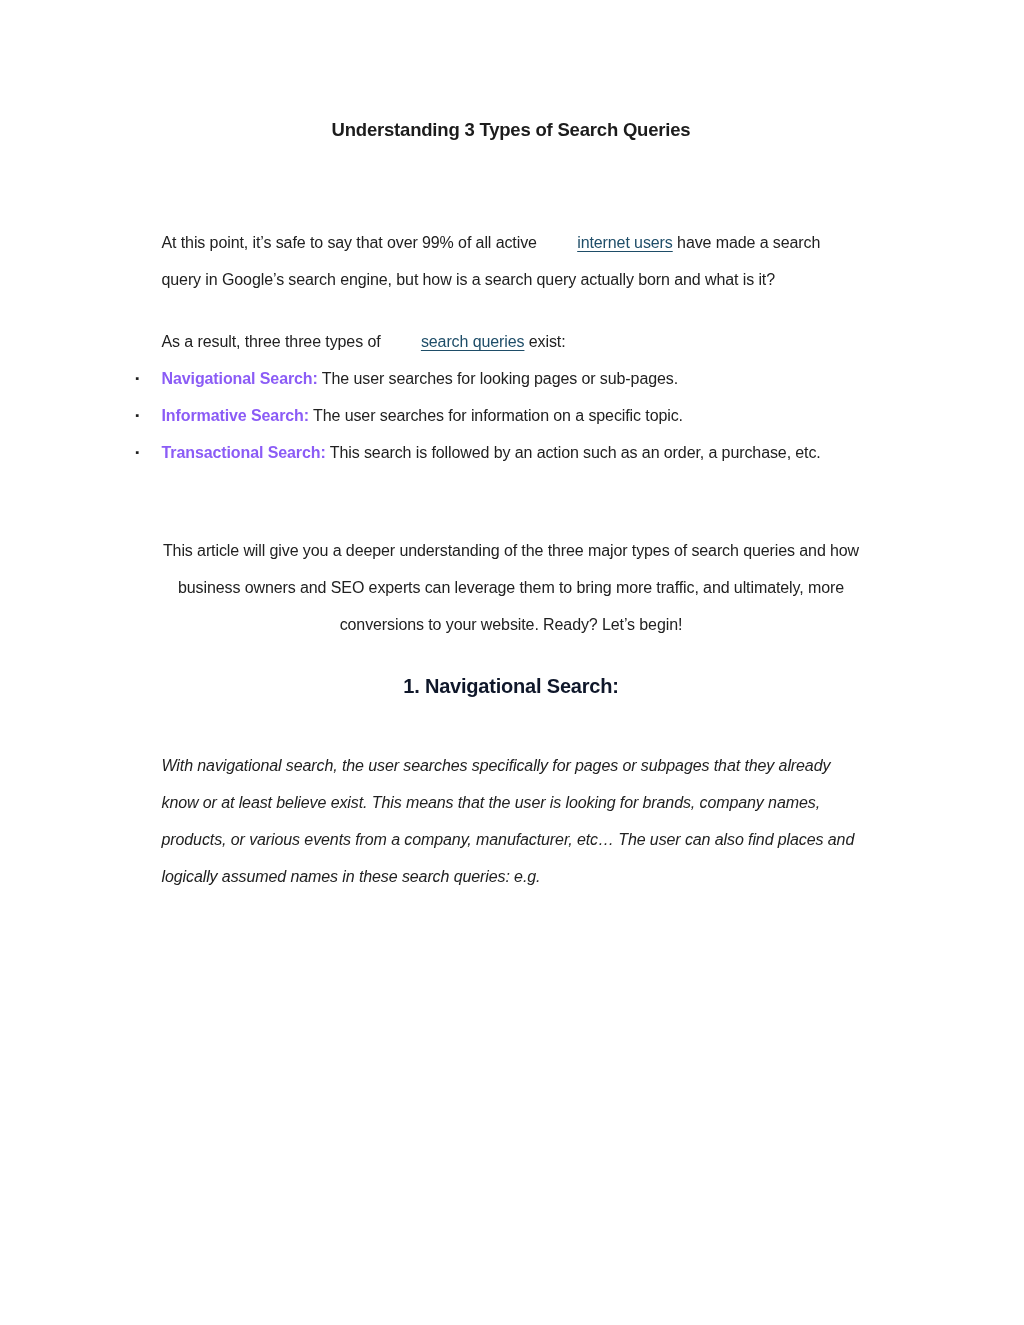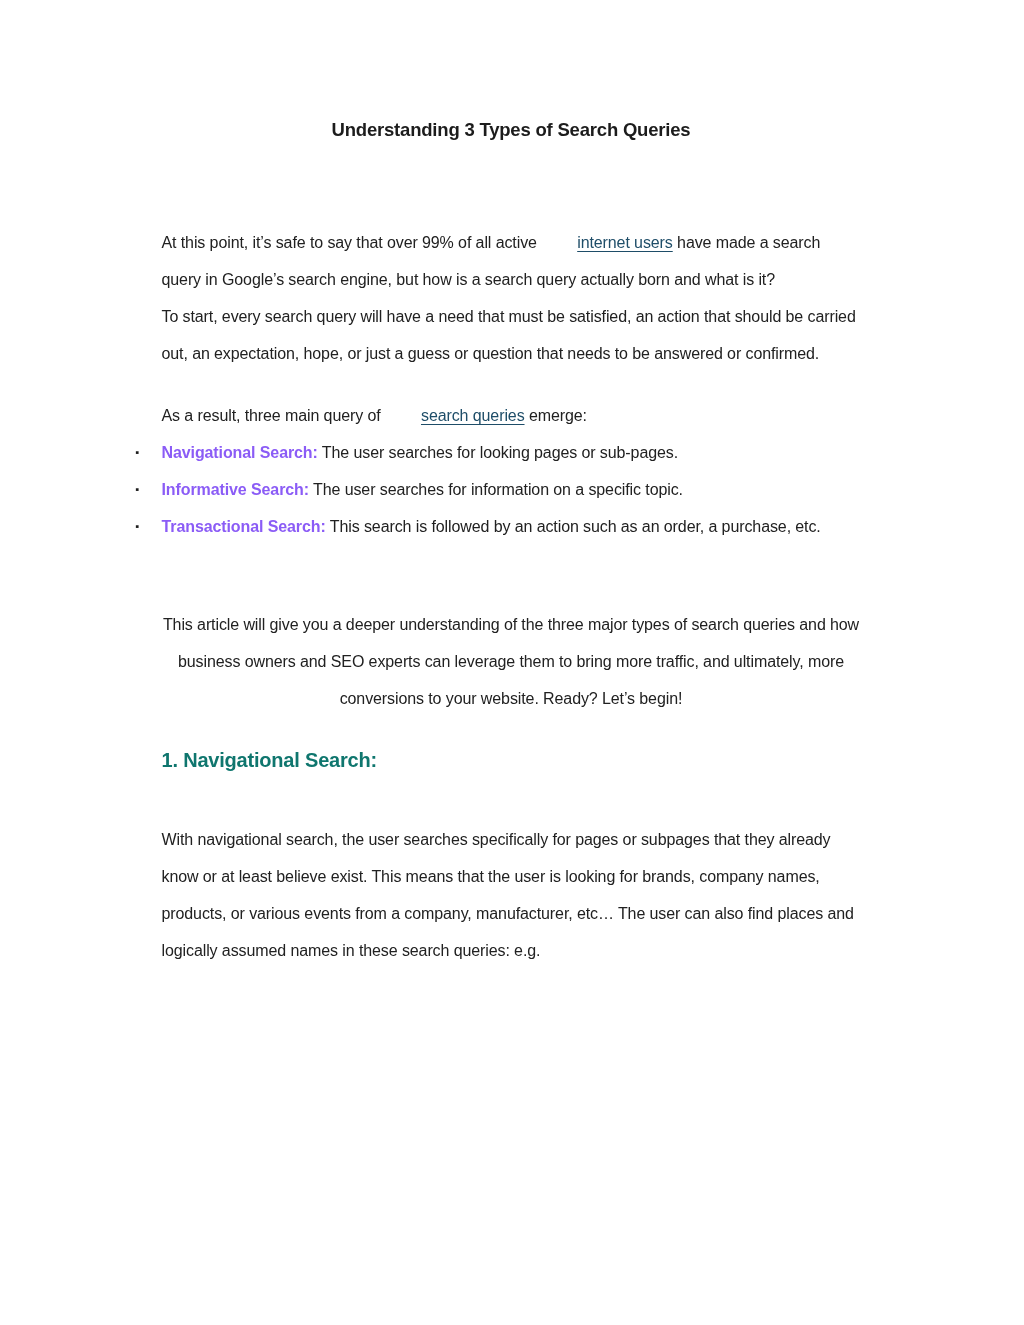--- a/index.html
+++ b/index.html
@@ -32,21 +32,21 @@
     margin: 0;
     font-size: 16px;
     line-height: 37px;
     letter-spacing: -0.1px;
     color: #212121;
     text-align: left;
   }
   p.first-body { margin-top: 82px; }
   p.after-gap  { margin-top: 25px; }
   p.big-gap    { margin-top: 61px; text-align: center; }
-  p.mid-gap    { margin-top: 47px; }
+  p.mid-gap    { margin-top: 47px; font-style: italic; }
   p.small-gap  { margin-top: 36px; }
   a.doc-link {
     color: #1e4d68;
     text-decoration: underline;
     text-underline-offset: 3px;
     cursor: pointer;
     padding-left: 36px;
   }
   ul.bullet-list {
     margin: 0;
@@ -68,36 +68,36 @@
     font-size: 11px;
     line-height: 37px;
     color: #1c1c1c;
   }
   .bold-run { font-weight: bold; color: #8b5cf6; }
   h2.section-heading {
     margin: 30px 0 0 0;
     font-size: 20px;
     line-height: 27px;
     font-weight: bold;
-    color: #0f766e;
+    color: #0f172a;
     letter-spacing: -0.2px;
+    text-align: center;
   }
 </style>
 </head>
 <body>
 
 <div class="page">
 
   <h1 class="doc-title">Understanding 3 Types of Search Queries</h1>
 
   <p class="body-text first-body"><span>At this point, it’s safe to say that over 99% of all active </span><a class="doc-link">internet users</a><span> have made a search query in Google’s search engine, but how is a search query actually born and what is it?</span></p>
 
-  <p class="body-text"><span>To start, every search query will have a need that must be satisfied, an action that should be carried out, an expectation, hope, or just a guess or question that needs to be answered or confirmed.</span></p>
 
-  <p class="body-text after-gap"><span>As a result, three main query of </span><a class="doc-link">search queries</a><span> emerge:</span></p>
+  <p class="body-text after-gap"><span>As a result, three three types of </span><a class="doc-link">search queries</a><span> exist:</span></p>
 
   <ul class="bullet-list">
     <li>
       <span class="bullet-marker">▪</span><span class="bold-run">Navigational Search:</span><span> The user searches for looking pages or sub-pages.</span>
     </li>
     <li>
       <span class="bullet-marker">▪</span><span class="bold-run">Informative Search:</span><span> The user searches for information on a specific topic.</span>
     </li>
     <li>
       <span class="bullet-marker">▪</span><span class="bold-run">Transactional Search:</span><span> This search is followed by an action such as an order, a purchase, etc.</span>

